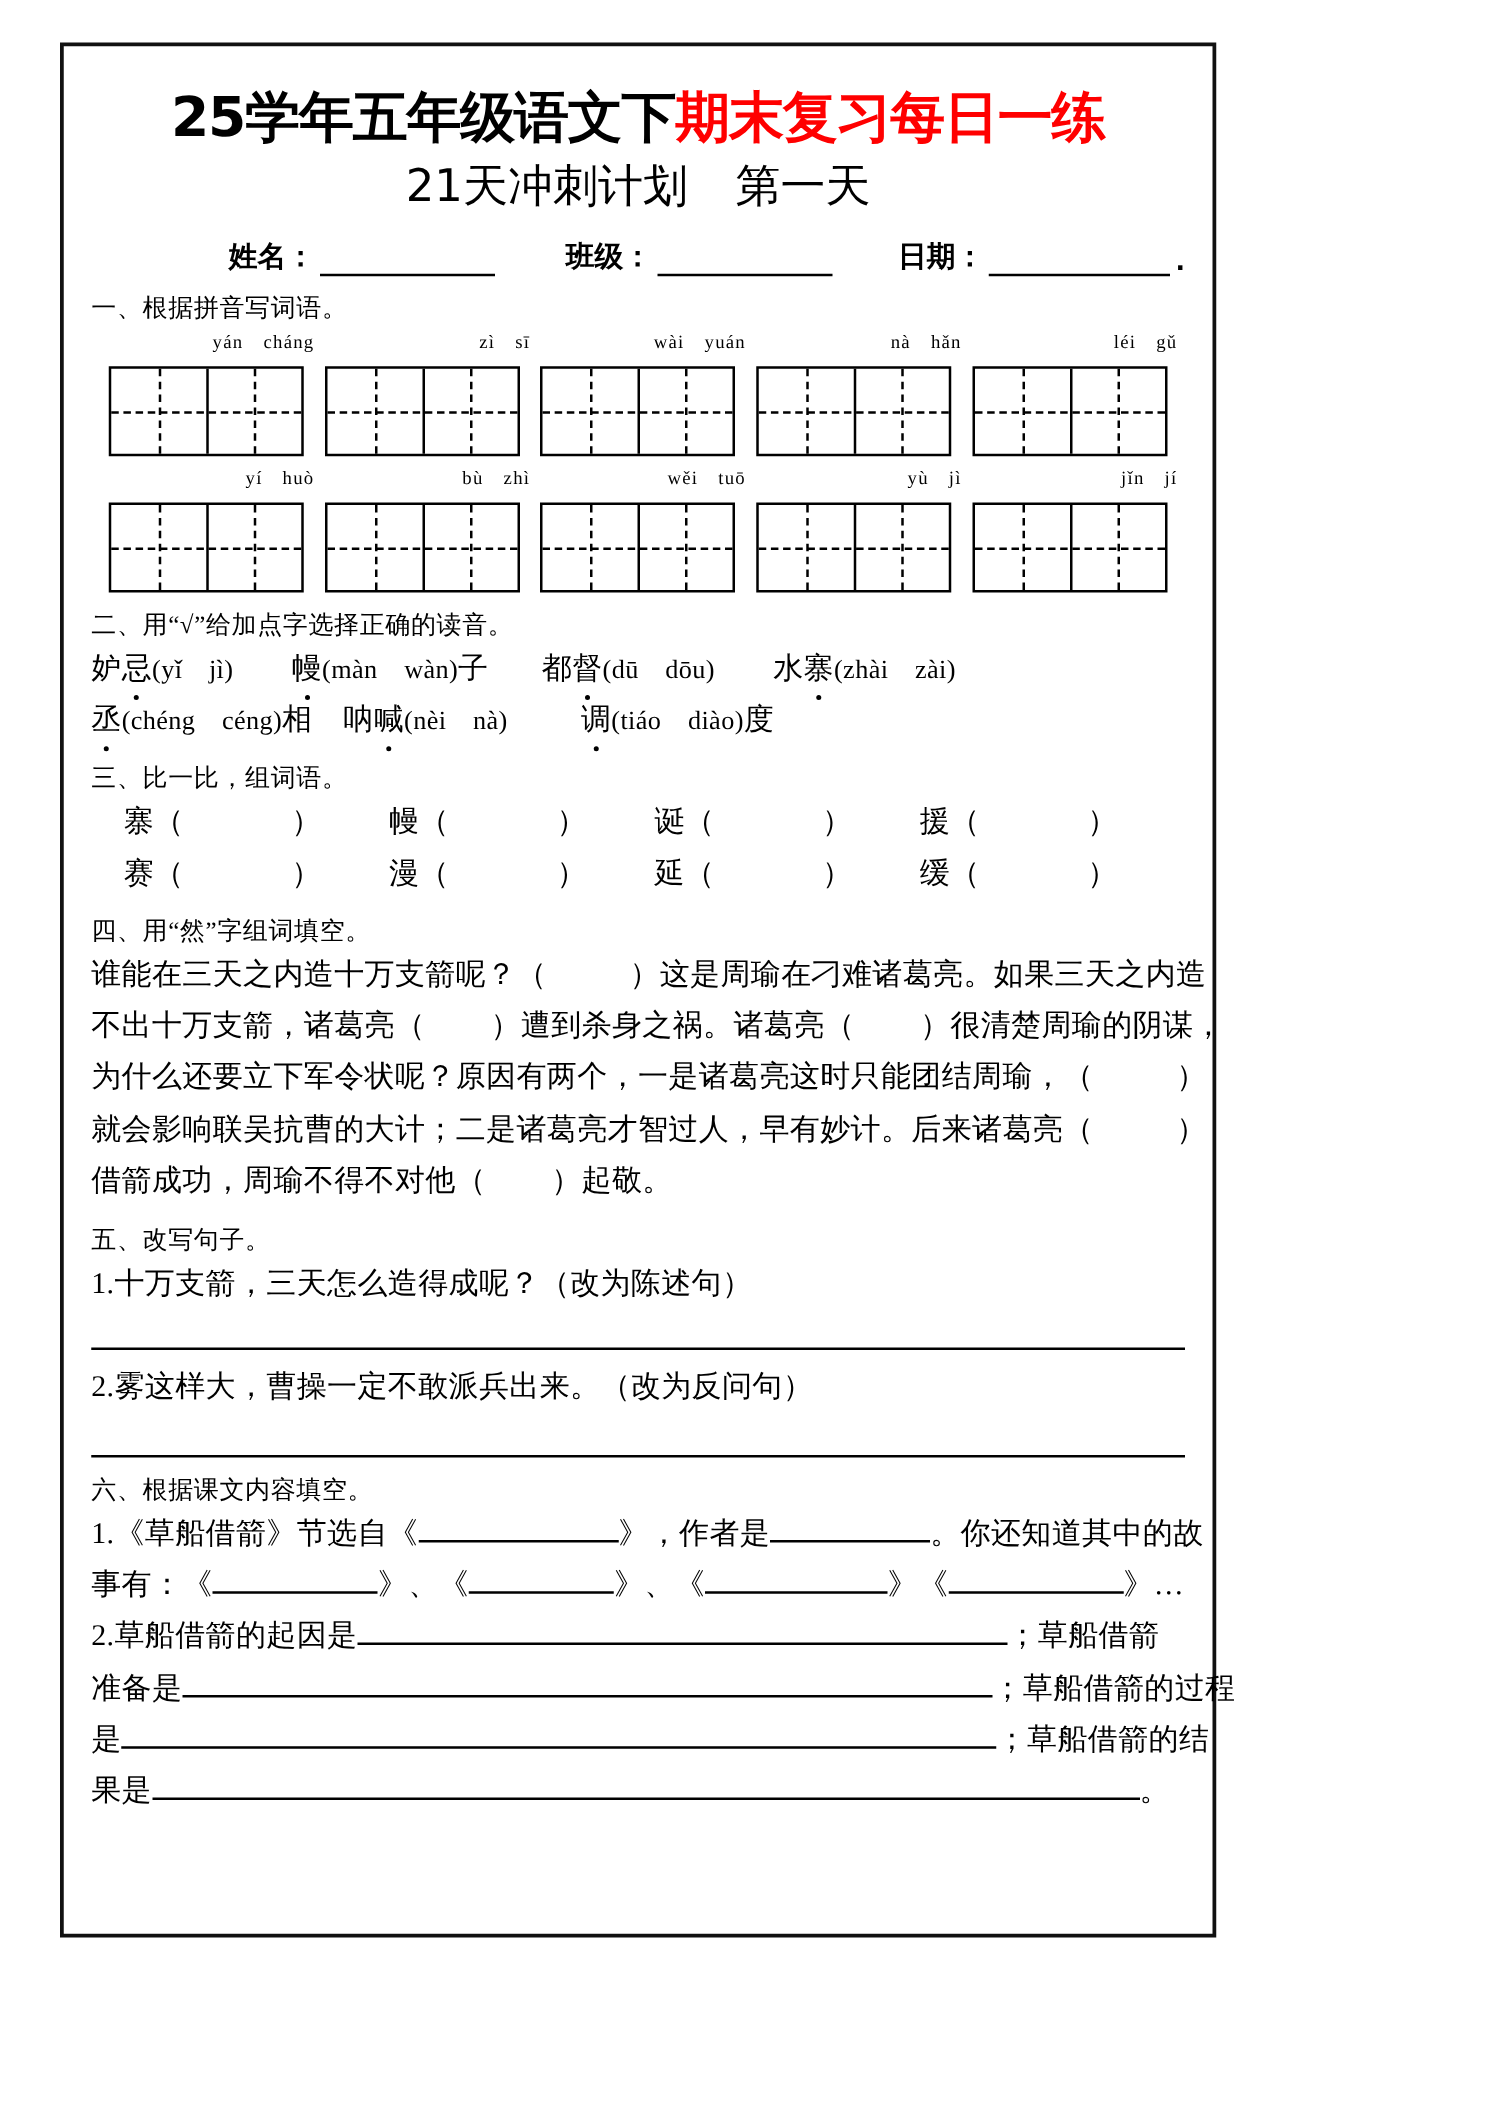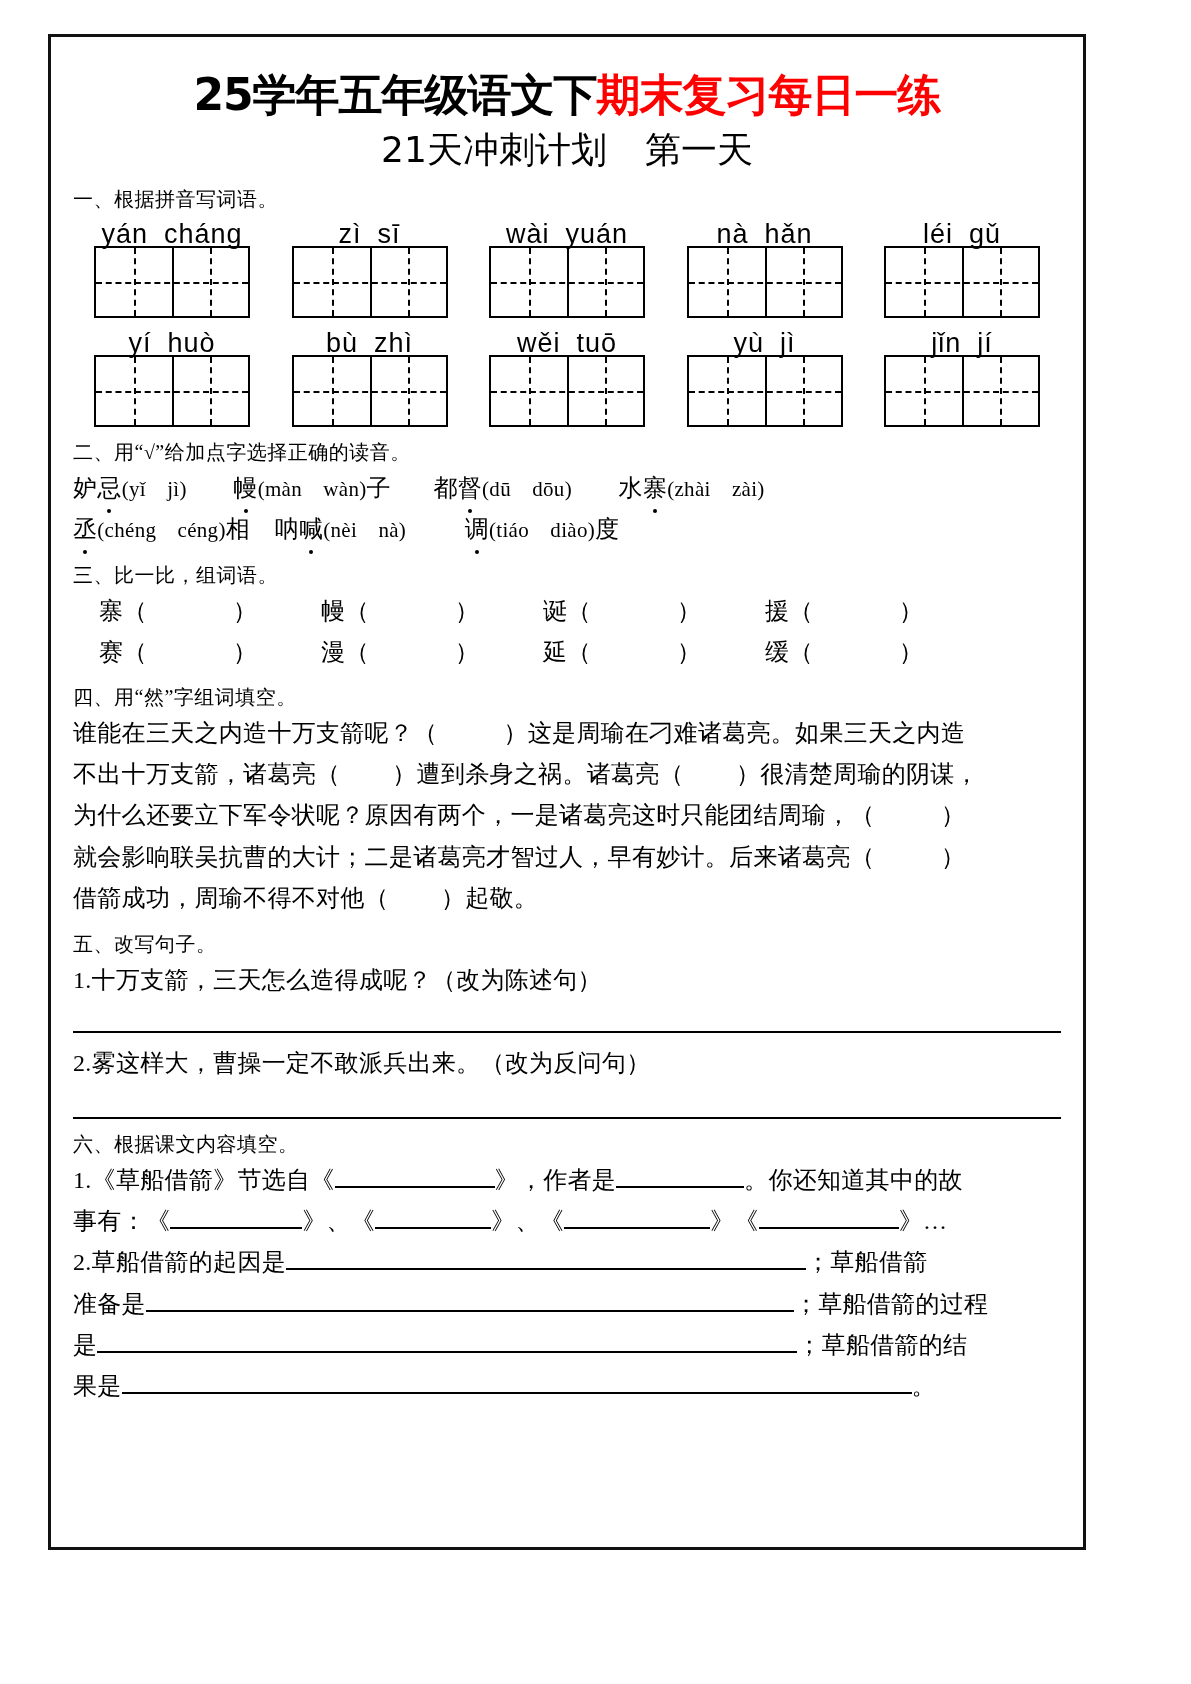--- a/index.html
+++ b/index.html
@@ -12,21 +12,21 @@
     height: 1684px;
     font-family: "Liberation Serif", "DejaVu Serif", serif;
     color: #000;
     position: relative;
     overflow: hidden;
   }
   .page {
     position: absolute;
     left: 48px;
     top: 34px;
-    width: 1038px;
+    width: 925px;
     height: 1516px;
     border: 3px solid #111;
     background: #fff;
     box-sizing: border-box;
   }
   .page-inner {
     padding: 16px 22px 0 22px;
   }
 
   
@@ -93,23 +93,23 @@
 
   
   .pinyin-block { margin-top: 6px; }
   .pinyin-row {
     display: flex;
     justify-content: space-between;
     padding: 0 6px 0 6px;
   }
   .py-cell { width: 186px; }
   .py-text {
-    text-align: center;
-    font-family: Liberation Sans, sans-serif;
-    font-size: 27px;
+    text-align: right;
+    font-family: Liberation Serif, serif;
+    font-size: 15px;
     letter-spacing: 1px;
     height: 27px;
     white-space: nowrap;
   }
   .py-text .sp { display: inline-block; width: 16px; }
   .tianzi {
     width: 156px;
     height: 72px;
     margin: 0 auto;
     border: 2px solid #000;
@@ -180,20 +180,37 @@
 <div class="page">
   <div class="page-inner">
 
     <div class="title-main">
       <span>25学年五年级语文下</span><span class="red">期末复习每日一练</span>
     </div>
     <div class="title-sub">
       <span>21天冲刺计划</span><span class="gap"></span><span>第一天</span>
     </div>
 
+    <div class="name-row">
+      <div class="field">
+        <span class="lbl">姓名：</span>
+        <span class="ul w-name"></span>
+      </div>
+      <span class="spacer-a"></span>
+      <div class="field">
+        <span class="lbl">班级：</span>
+        <span class="ul w-class"></span>
+      </div>
+      <span class="spacer-b"></span>
+      <div class="field">
+        <span class="lbl">日期：</span>
+        <span class="ul w-date"></span>
+        <span class="dot-end">.</span>
+      </div>
+    </div>
 
     <div class="sec-h">一、根据拼音写词语。</div>
 
     <div class="pinyin-block">
       <div class="pinyin-row">
         <div class="py-cell">
           <div class="py-text"><span>yán</span><span class="sp"></span><span>cháng</span></div>
           <div class="tianzi">
               <span class="vdash1"></span>
               <span class="vsolid"></span>

